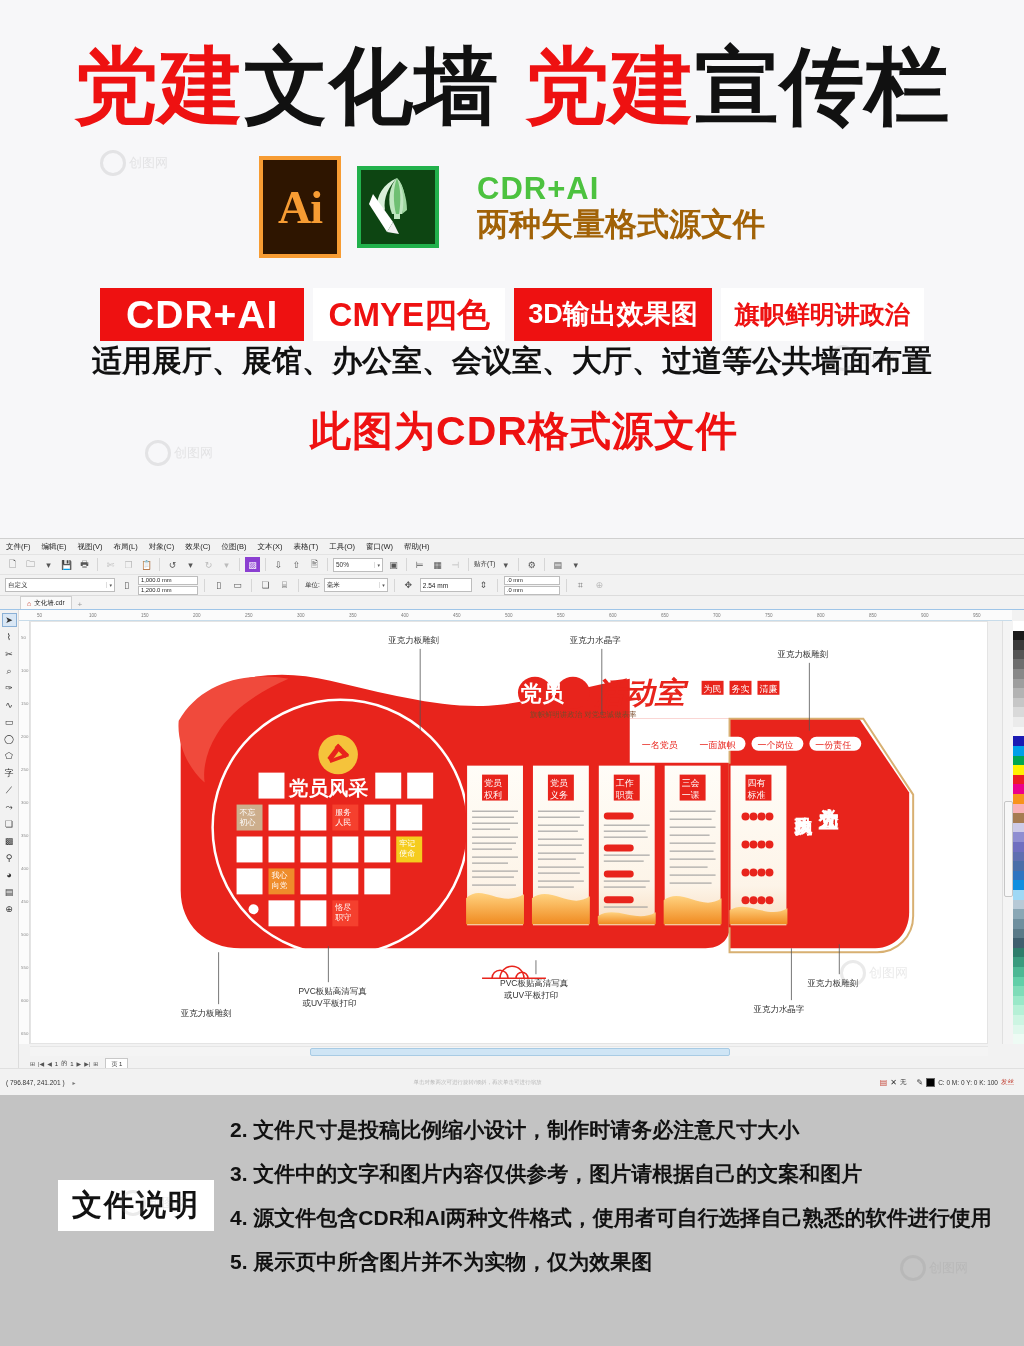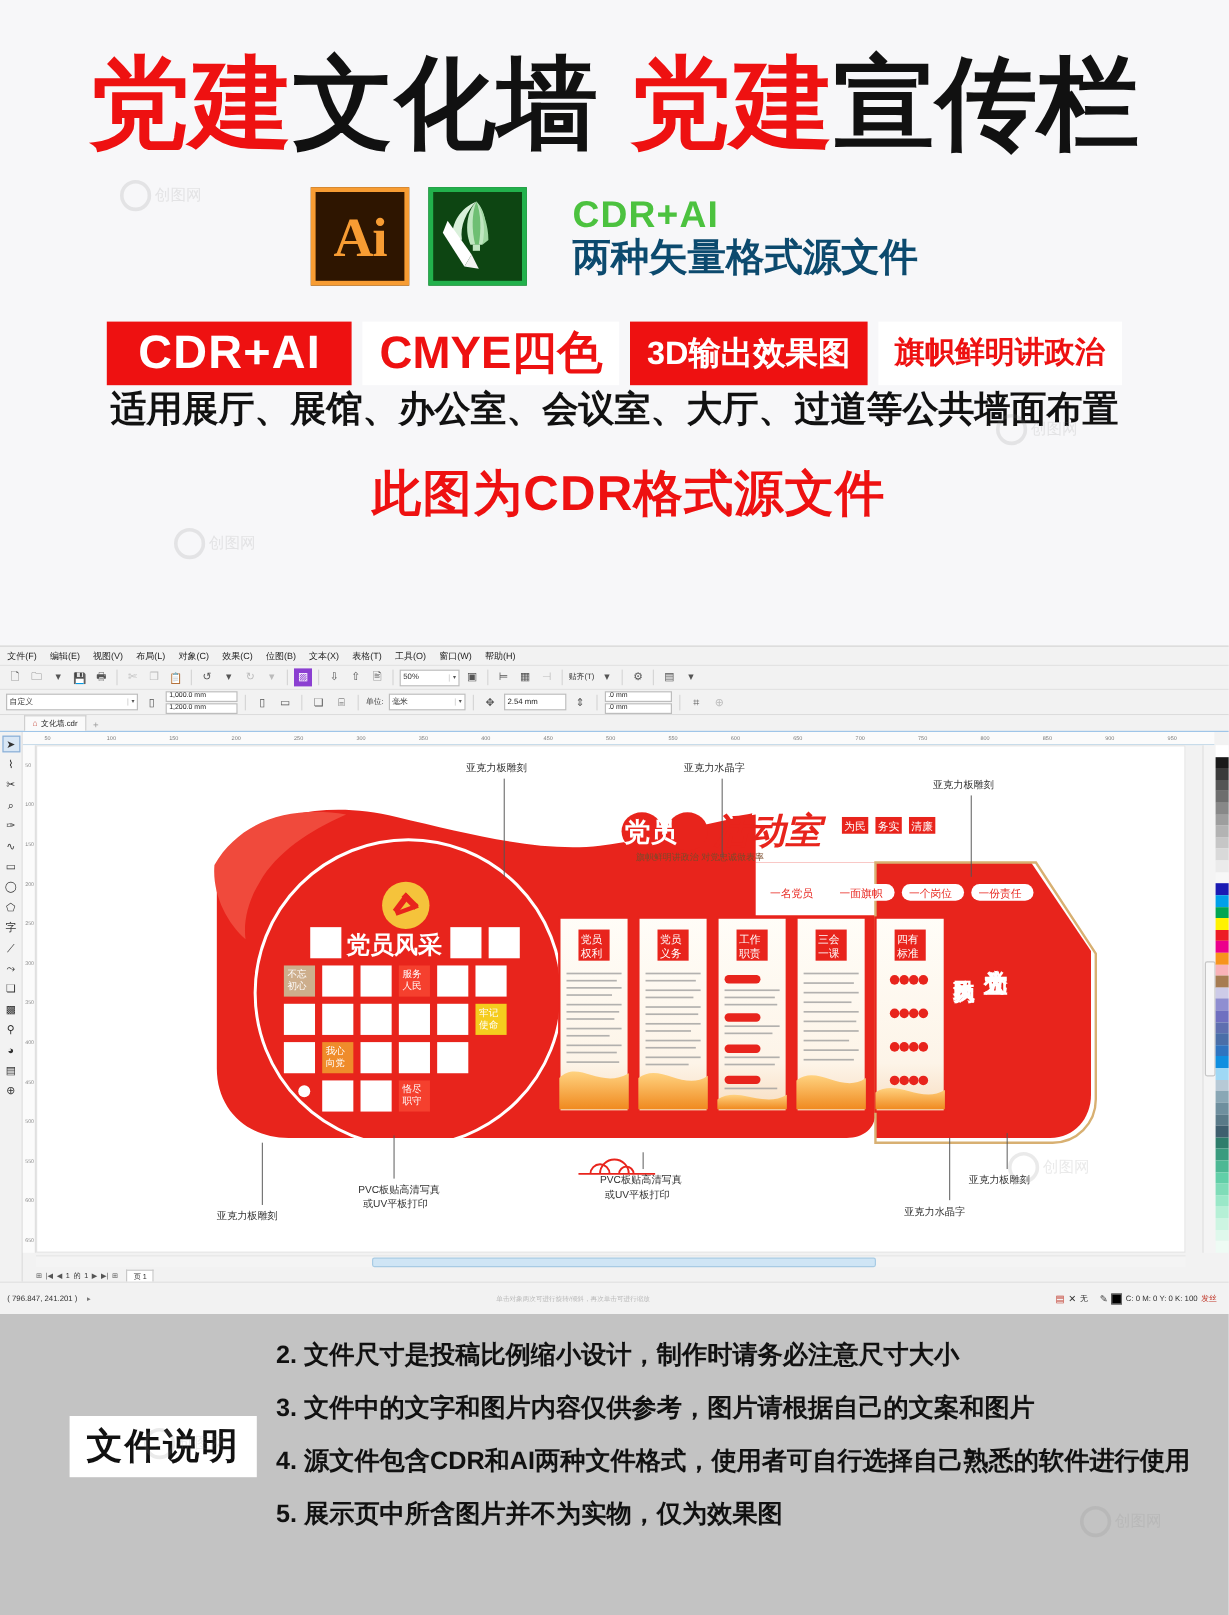--- a/index.html
+++ b/index.html
@@ -20,48 +20,48 @@
   }
   .promo-title .red { color: #ee1111; }
   .promo-title .blk { color: #111; }
   .promo-title .gap { display: inline-block; width: 26px; }
 
   .logos-row {
     display: flex; align-items: center; justify-content: center;
     gap: 16px; margin-top: 26px;
   }
   .ai-logo {
-    width: 82px; height: 82px; background: #2e1500;
+    width: 82px; height: 102px; background: #2e1500;
     border: 4px solid #f79c33; display: flex;
     align-items: center; justify-content: center;
   }
   .ai-logo span { color: #f79c33; font-size: 46px; font-weight: bold;
     font-family: "Liberation Serif", serif; letter-spacing: -1px; }
   .cdr-logo {
     width: 82px; height: 82px; background: #0d4512;
     border: 4px solid #22b14c; display: flex;
     align-items: center; justify-content: center; overflow: hidden;
   }
   .cdr-text { margin-left: 22px; line-height: 1.12; }
   .cdr-text .l1 { color: #4cc23f; font-size: 31px; font-weight: bold;
      letter-spacing: 1px; }
-  .cdr-text .l2 { color: #0c4a6e; font-size: 32px; font-weight: bold; }
+  .cdr-text .l2 { color: #a16207; font-size: 32px; font-weight: bold; }
 
   .badges {
     display: flex; justify-content: center; align-items: stretch;
     gap: 9px; margin-top: 30px;
   }
   .badge {
     display: flex; align-items: center; justify-content: center;
     font-weight: bold; padding: 7px 14px; line-height: 1;
   }
   .badge.solid { background: #ee1111; color: #fff; }
   .badge.hollow { background: #fff; color: #ee1111; }
   .badge.b1 { font-size: 39px; min-width: 204px; letter-spacing: 1px; }
-  .badge.b2 { font-size: 38px; min-width: 192px; }
+  .badge.b2 { font-size: 33px; min-width: 192px; }
   .badge.b3 { font-size: 27px; min-width: 196px; }
   .badge.b4 { font-size: 25px; min-width: 190px; }
 
   .applies {
     text-align: center; 
     font-size: 30px; font-weight: bold; color: #111; white-space: nowrap;
   }
   .cdr-note {
     text-align: center; margin-top: 22px;
     font-size: 41px; font-weight: bold; color: #ee1111; letter-spacing: 1px; margin-left: 24px;

